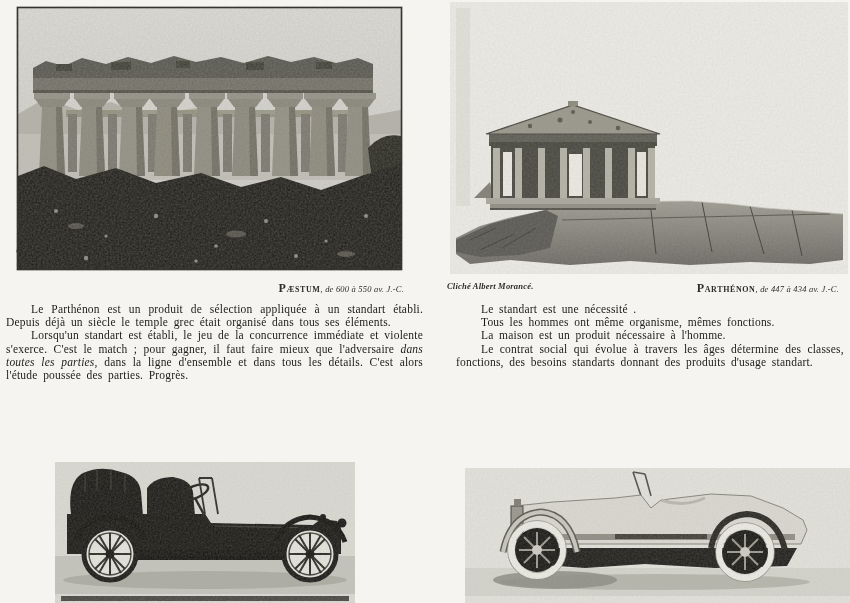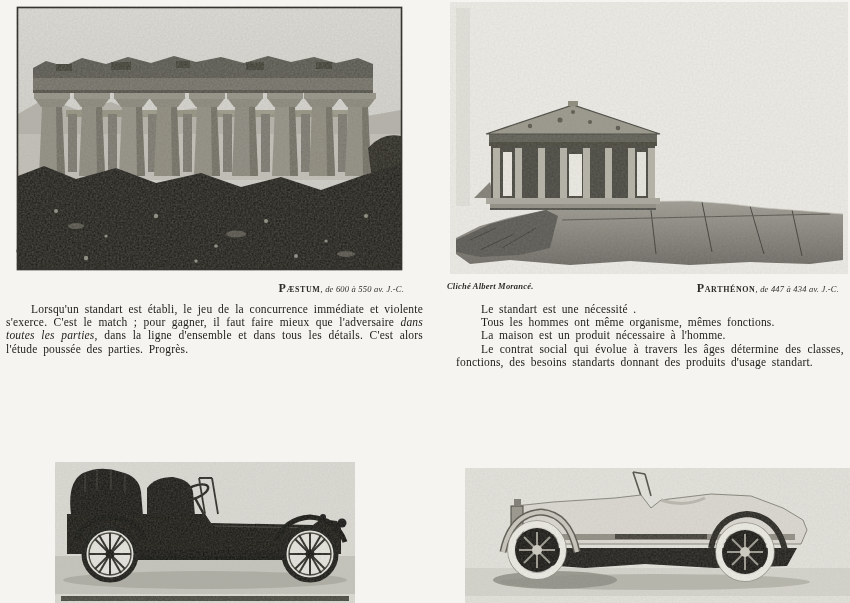--- a/index.html
+++ b/index.html
@@ -224,20 +224,21 @@
 </div>
 
 <div id="caption-parthenon-row" class="abs caption">
   <span class="credit">Cliché Albert Morancé.</span>
   <span>
     <span class="sc">Parthénon</span><span class="cap-it">, de 447 à 434 av. J.-C.</span>
   </span>
 </div>
 
 <div id="col-left" class="textcol">
+  <p><span>Le Parthénon est un produit de sélection appliquée à un standart établi. Depuis déjà un siècle le temple grec était organisé dans tous ses éléments.</span></p>
   <p><span>Lorsqu'un standart est établi, le jeu de la concurrence immédiate et violente s'exerce. C'est le match ; pour gagner, il faut faire mieux que l'adversaire </span><i>dans toutes les parties</i><span>, dans la ligne d'ensemble et dans tous les détails. C'est alors l'étude poussée des parties. Progrès.</span></p>
 </div>
 
 <div id="col-right" class="textcol">
   <p>Le standart est une nécessité .</p>
   <p>Tous les hommes ont même organisme, mêmes fonctions.</p>
   <p>La maison est un produit nécessaire à l'homme.</p>
   <p>Le contrat social qui évolue à travers les âges détermine des classes, des fonctions, des besoins standarts donnant des produits d'usage standart.</p>
 </div>
 

